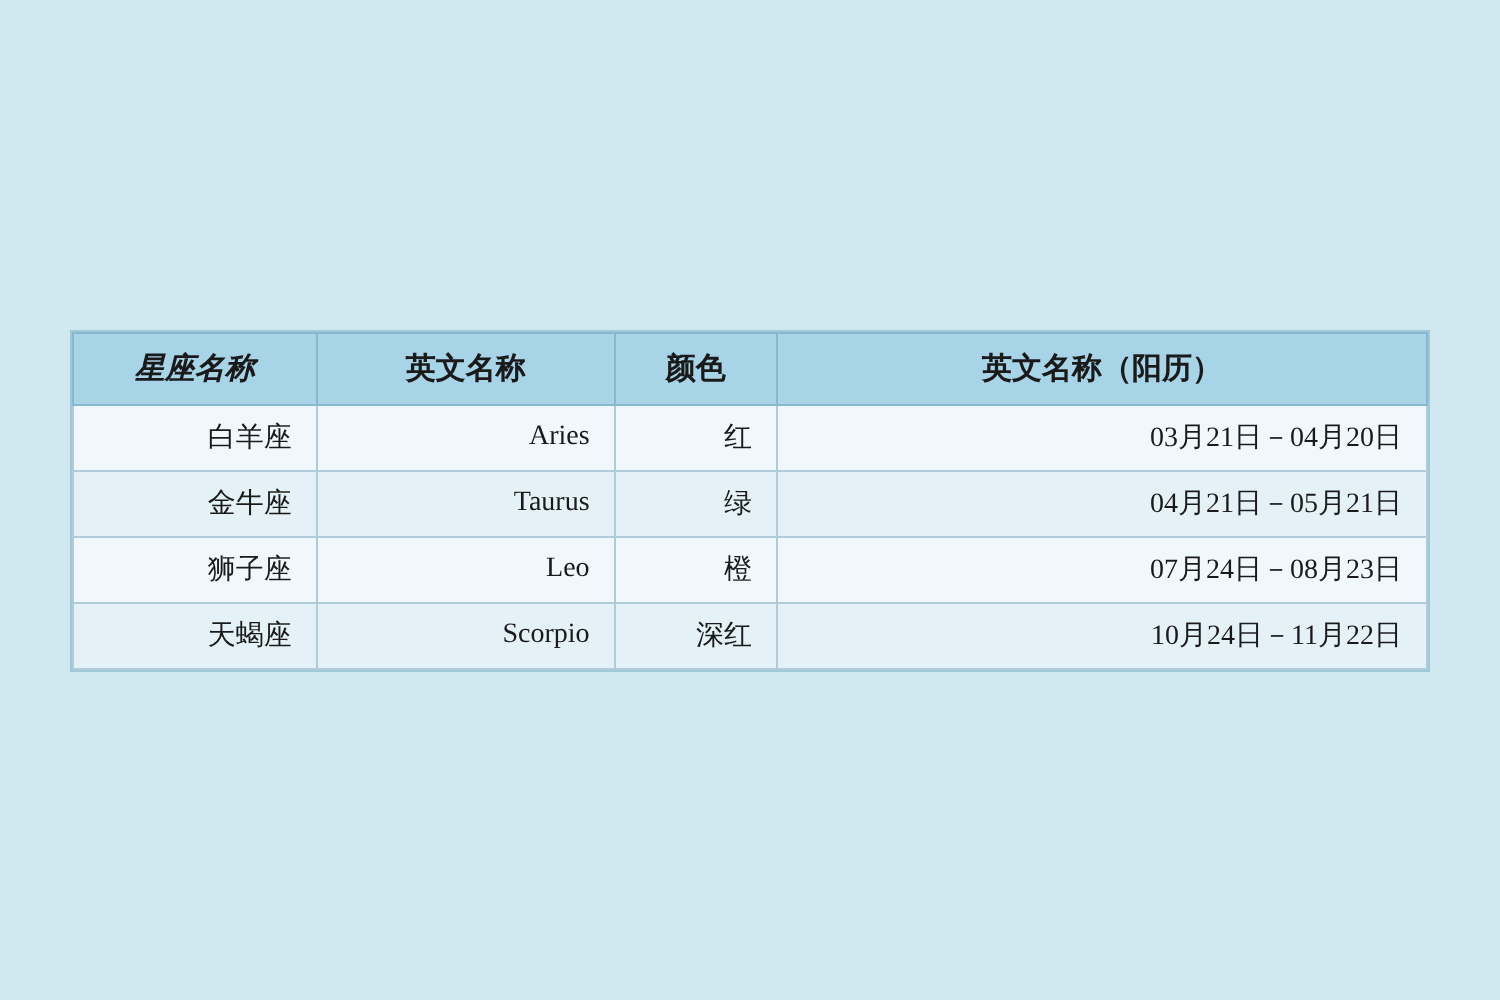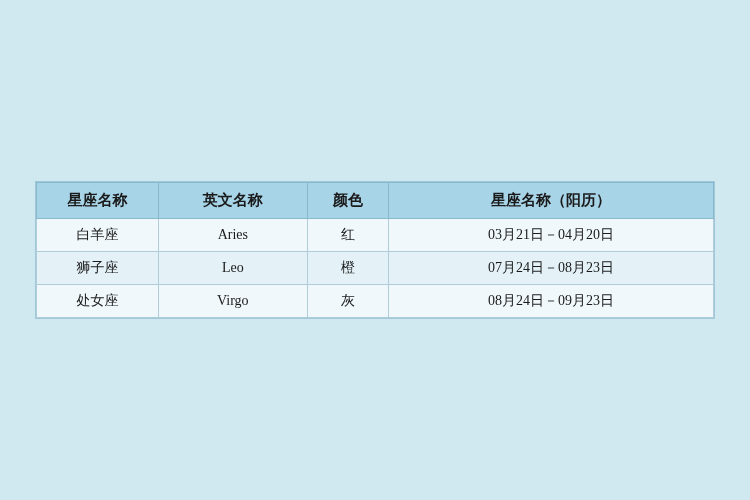--- a/index.html
+++ b/index.html
@@ -46,57 +46,63 @@
       background-color: #f0f8fc;
     }
 
     tbody tr:nth-child(even) {
       background-color: #e4f2f8;
     }
 
     tbody td {
       border: 1px solid #b0ccd8;
       padding: 7px 12px;
-      text-align: center;
+      text-align: right;
       font-size: 14px;
       color: #1a1a1a;
     }
 
-    .col-zh { width: 18%; }
+    .col-zh { width: 18%; font-style: italic; }
     .col-en { width: 22%; }
     .col-color { width: 12%; margin-left: 44px; }
     .col-date { width: 48%; }
   </style>
 </head>
 <body>
 
 <div class="table-container">
   <table>
     <thead>
       <tr>
         <th class="col-zh">星座名称</th>
         <th class="col-en">英文名称</th>
         <th class="col-color">颜色</th>
-        <th class="col-date">星座名称（阳历）</th>
+        <th class="col-date">英文名称（阳历）</th>
       </tr>
     </thead>
     <tbody id="table-body">
     <tr>
           <td>白羊座</td>
           <td>Aries</td>
           <td>红</td>
           <td>03月21日－04月20日</td>
         </tr>
         <tr>
+          <td>金牛座</td>
+          <td>Taurus</td>
+          <td>绿</td>
+          <td>04月21日－05月21日</td>
+        </tr>
+        <tr>
           <td>狮子座</td>
           <td>Leo</td>
           <td>橙</td>
           <td>07月24日－08月23日</td>
         </tr>
         <tr>
-          <td>处女座</td>
-          <td>Virgo</td>
-          <td>灰</td>
-          <td>08月24日－09月23日</td>
+          <td>天蝎座</td>
+          <td>Scorpio</td>
+          <td>深红</td>
+          <td>10月24日－11月22日</td>
         </tr>
       </tbody>
   </table>
 </div>
 
 </body></html>

